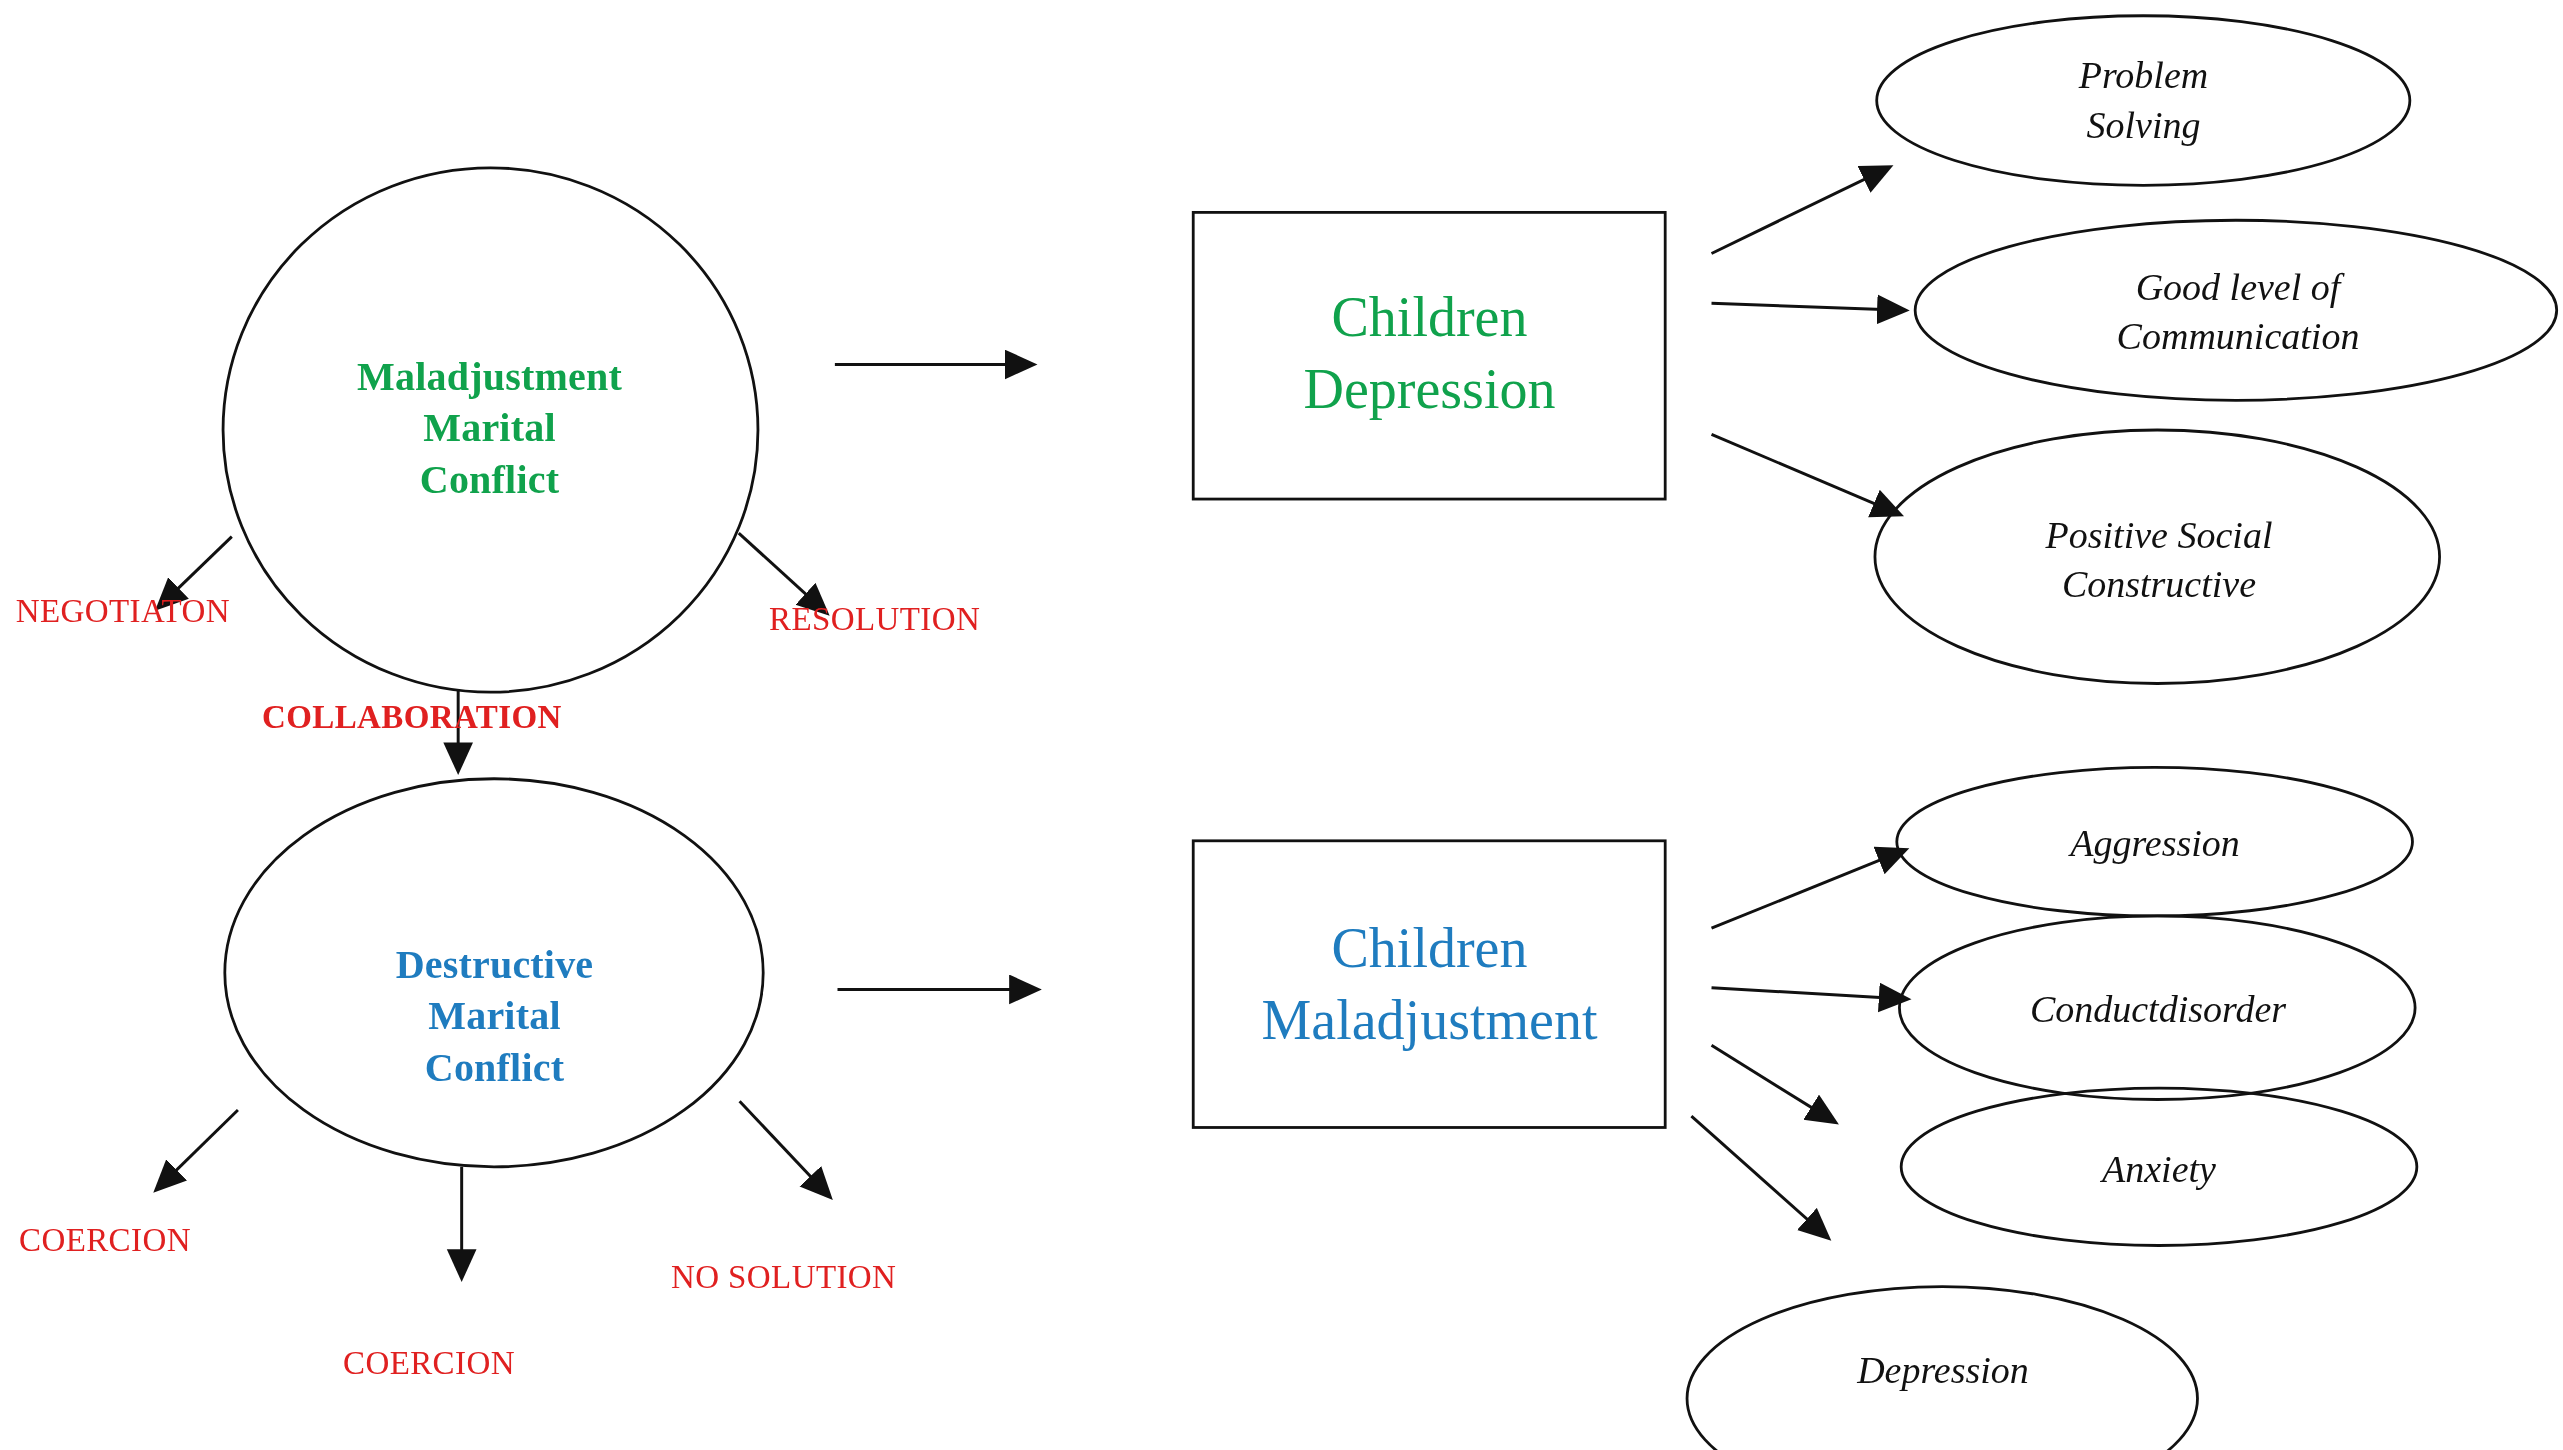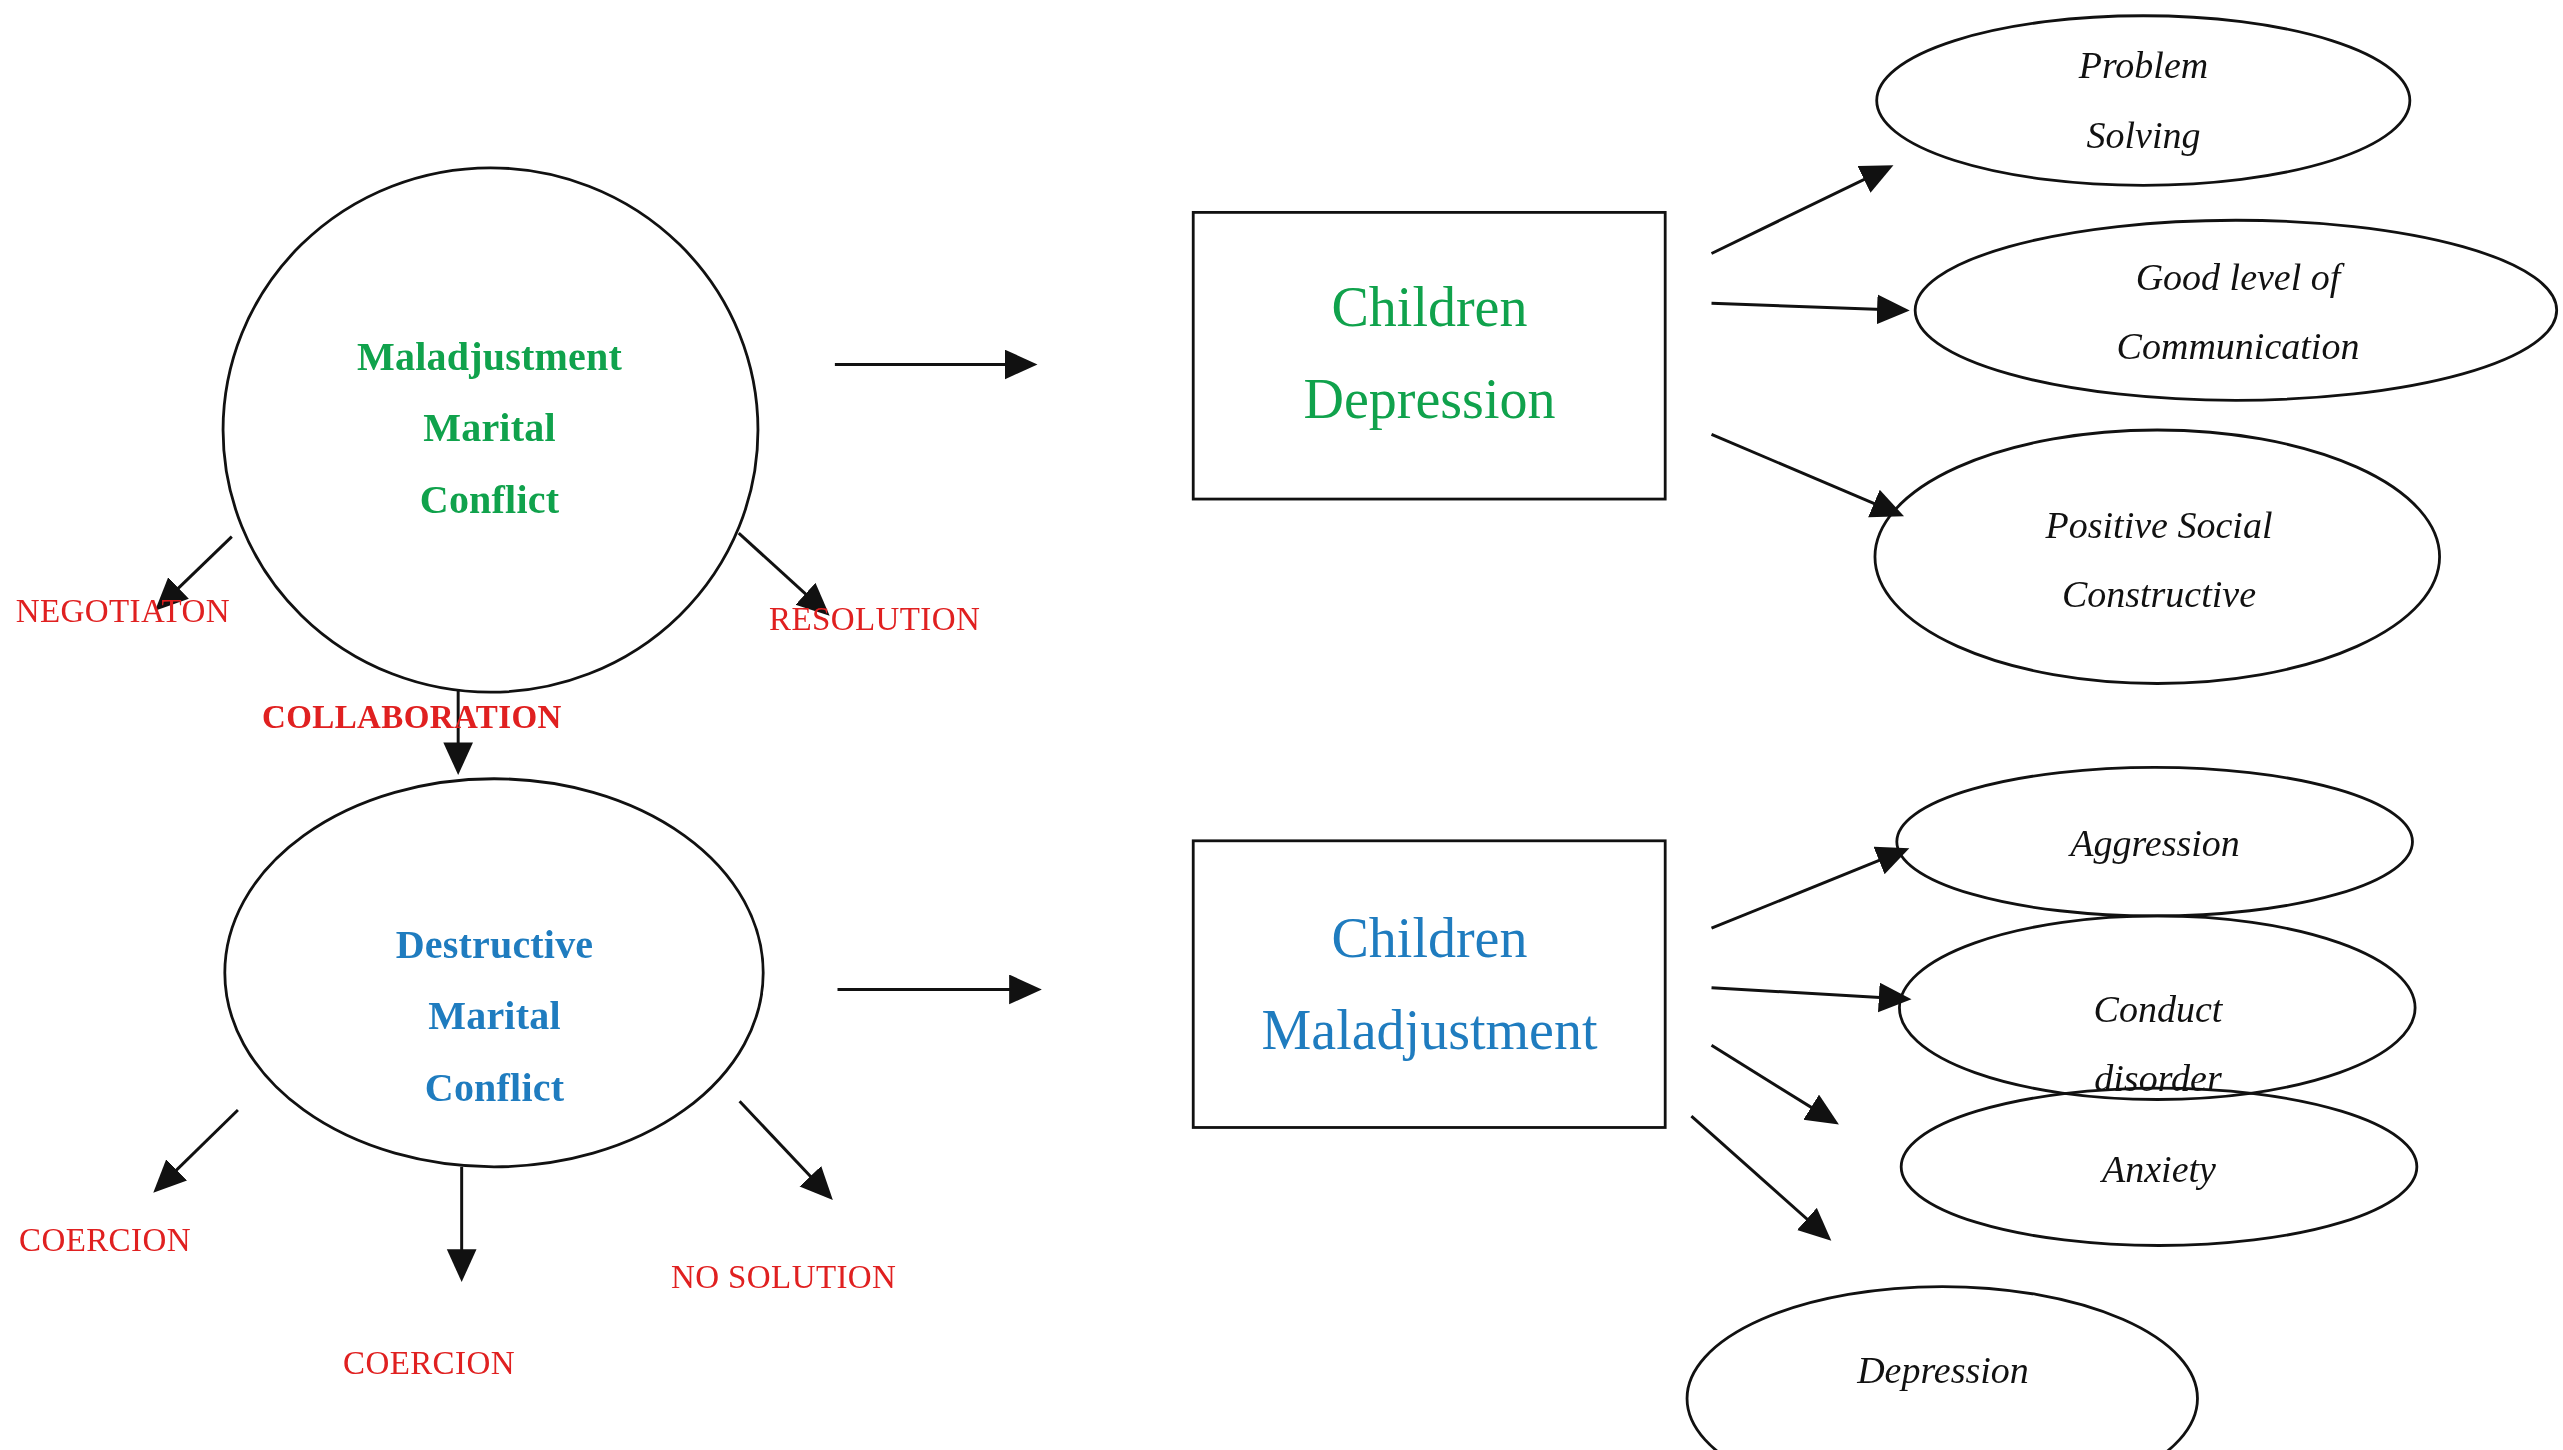--- a/index.html
+++ b/index.html
@@ -13,21 +13,20 @@
   }
   svg.layer{position:absolute;left:0;top:0;width:2563px;height:1450px;pointer-events:none;}
   .node-label{
     position:absolute;
     display:flex;
     align-items:center;
     justify-content:center;
     text-align:center;
     line-height:1.28;
     pointer-events:auto;
-    gap:20px;
   }
   .circle-label{
     font-weight:bold;
     font-size:40px;
     letter-spacing:0.2px;
   }
   .box-label{
     font-weight:normal;
     font-size:56px;
   }
@@ -145,21 +144,21 @@
 
   <div class="node-label box-label" style="left:1196px;top:893px;width:467px;height:184px;color:#1f7cbf;flex-direction:column;">
     <span>Children</span>
     <span>Maladjustment</span>
   </div>
 
   <div class="node-label ellipse-label" style="left:1945px;top:809px;width:420px;height:70px;flex-direction:column;">
     <span>Aggression</span>
   </div>
 
-  <div class="node-label ellipse-label" style="left:1948px;top:976px;width:420px;height:136px;flex-direction:column;">
+  <div class="node-label ellipse-label" style="left:1948px;top:942px;width:420px;height:136px;">
     <span>Conduct</span>
     <span>disorder</span>
   </div>
 
   <div class="node-label ellipse-label" style="left:1949px;top:1135px;width:420px;height:70px;flex-direction:column;">
     <span>Anxiety</span>
   </div>
 
   <div class="node-label ellipse-label" style="left:1733px;top:1336px;width:420px;height:70px;flex-direction:column;">
     <span>Depression</span>

